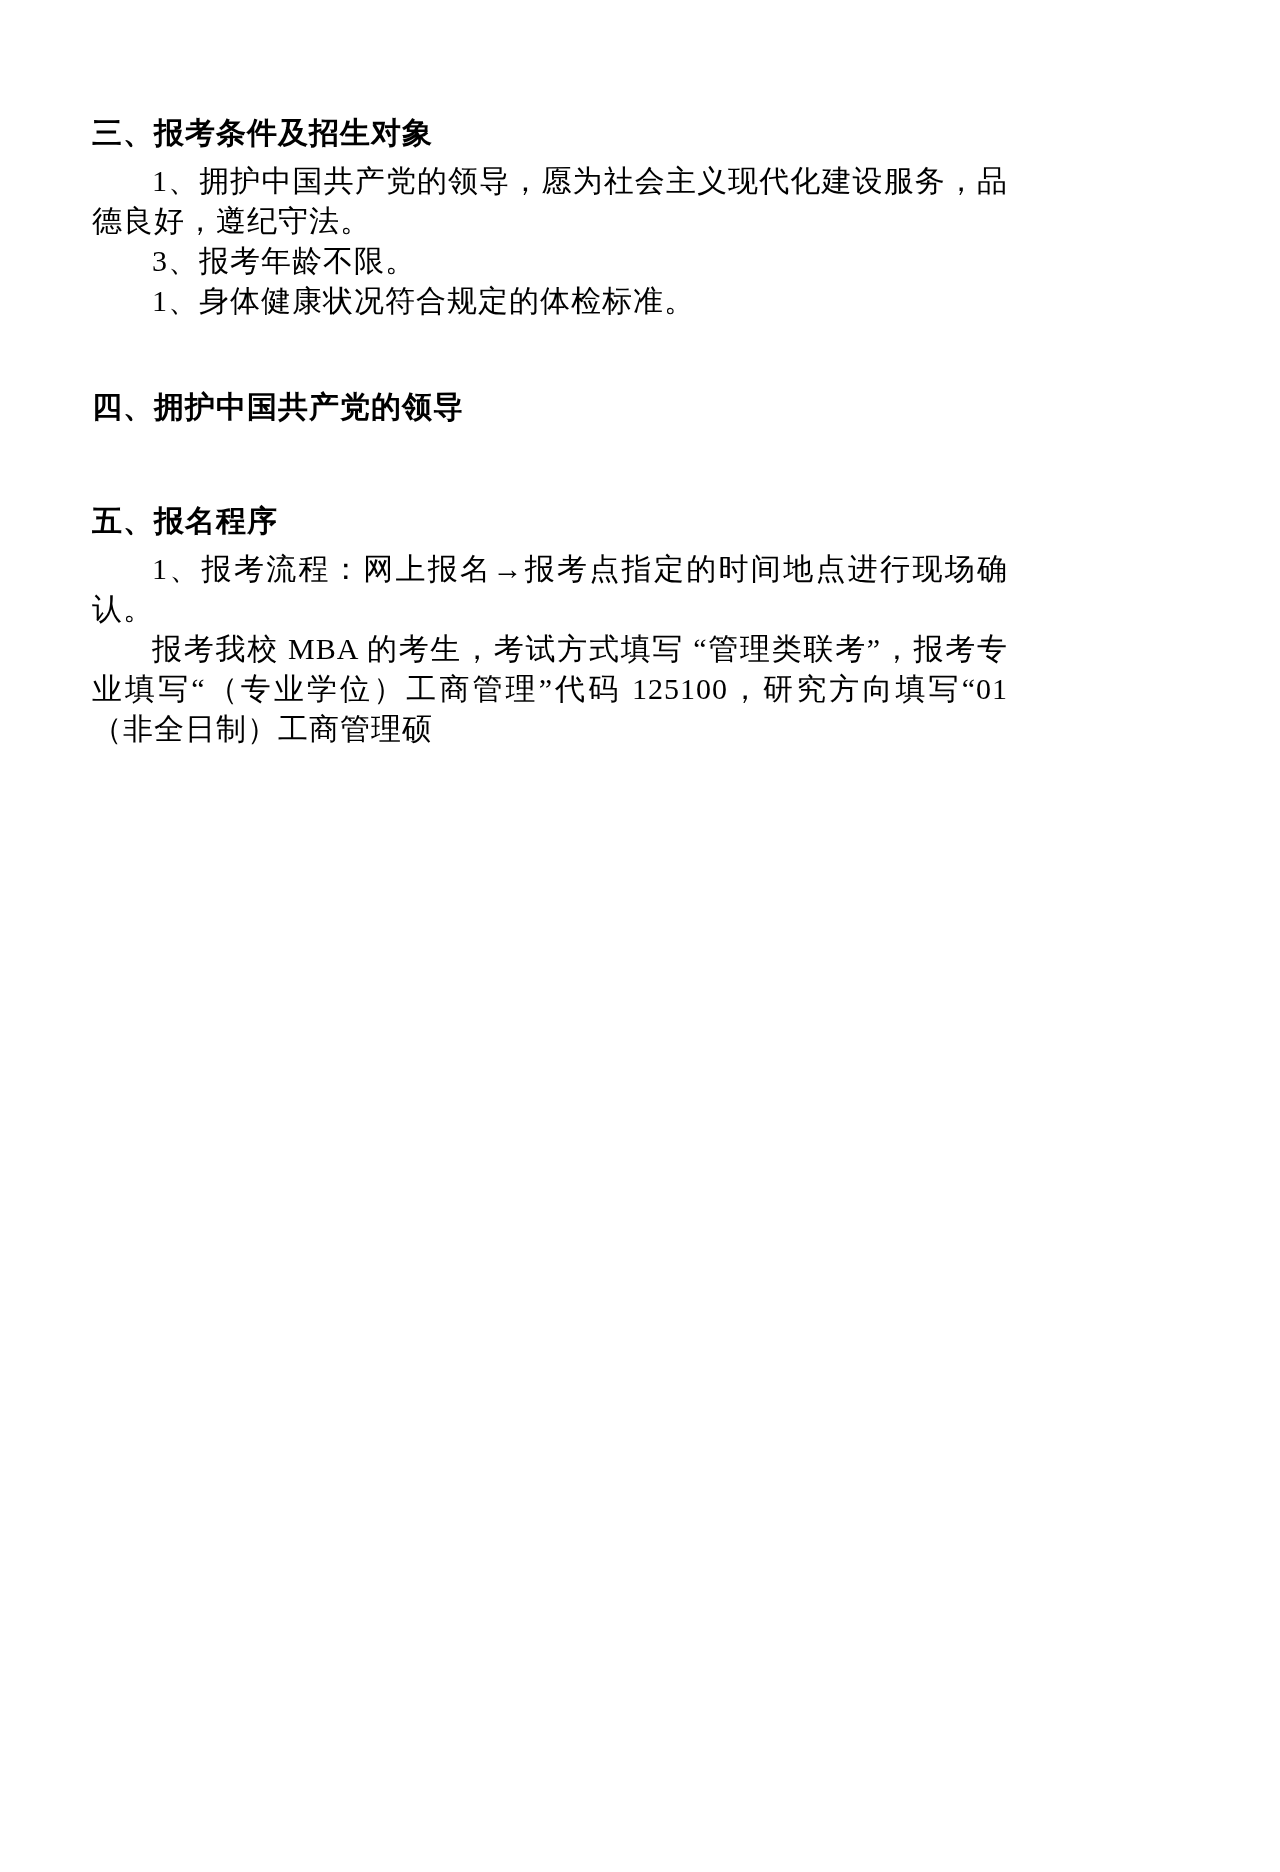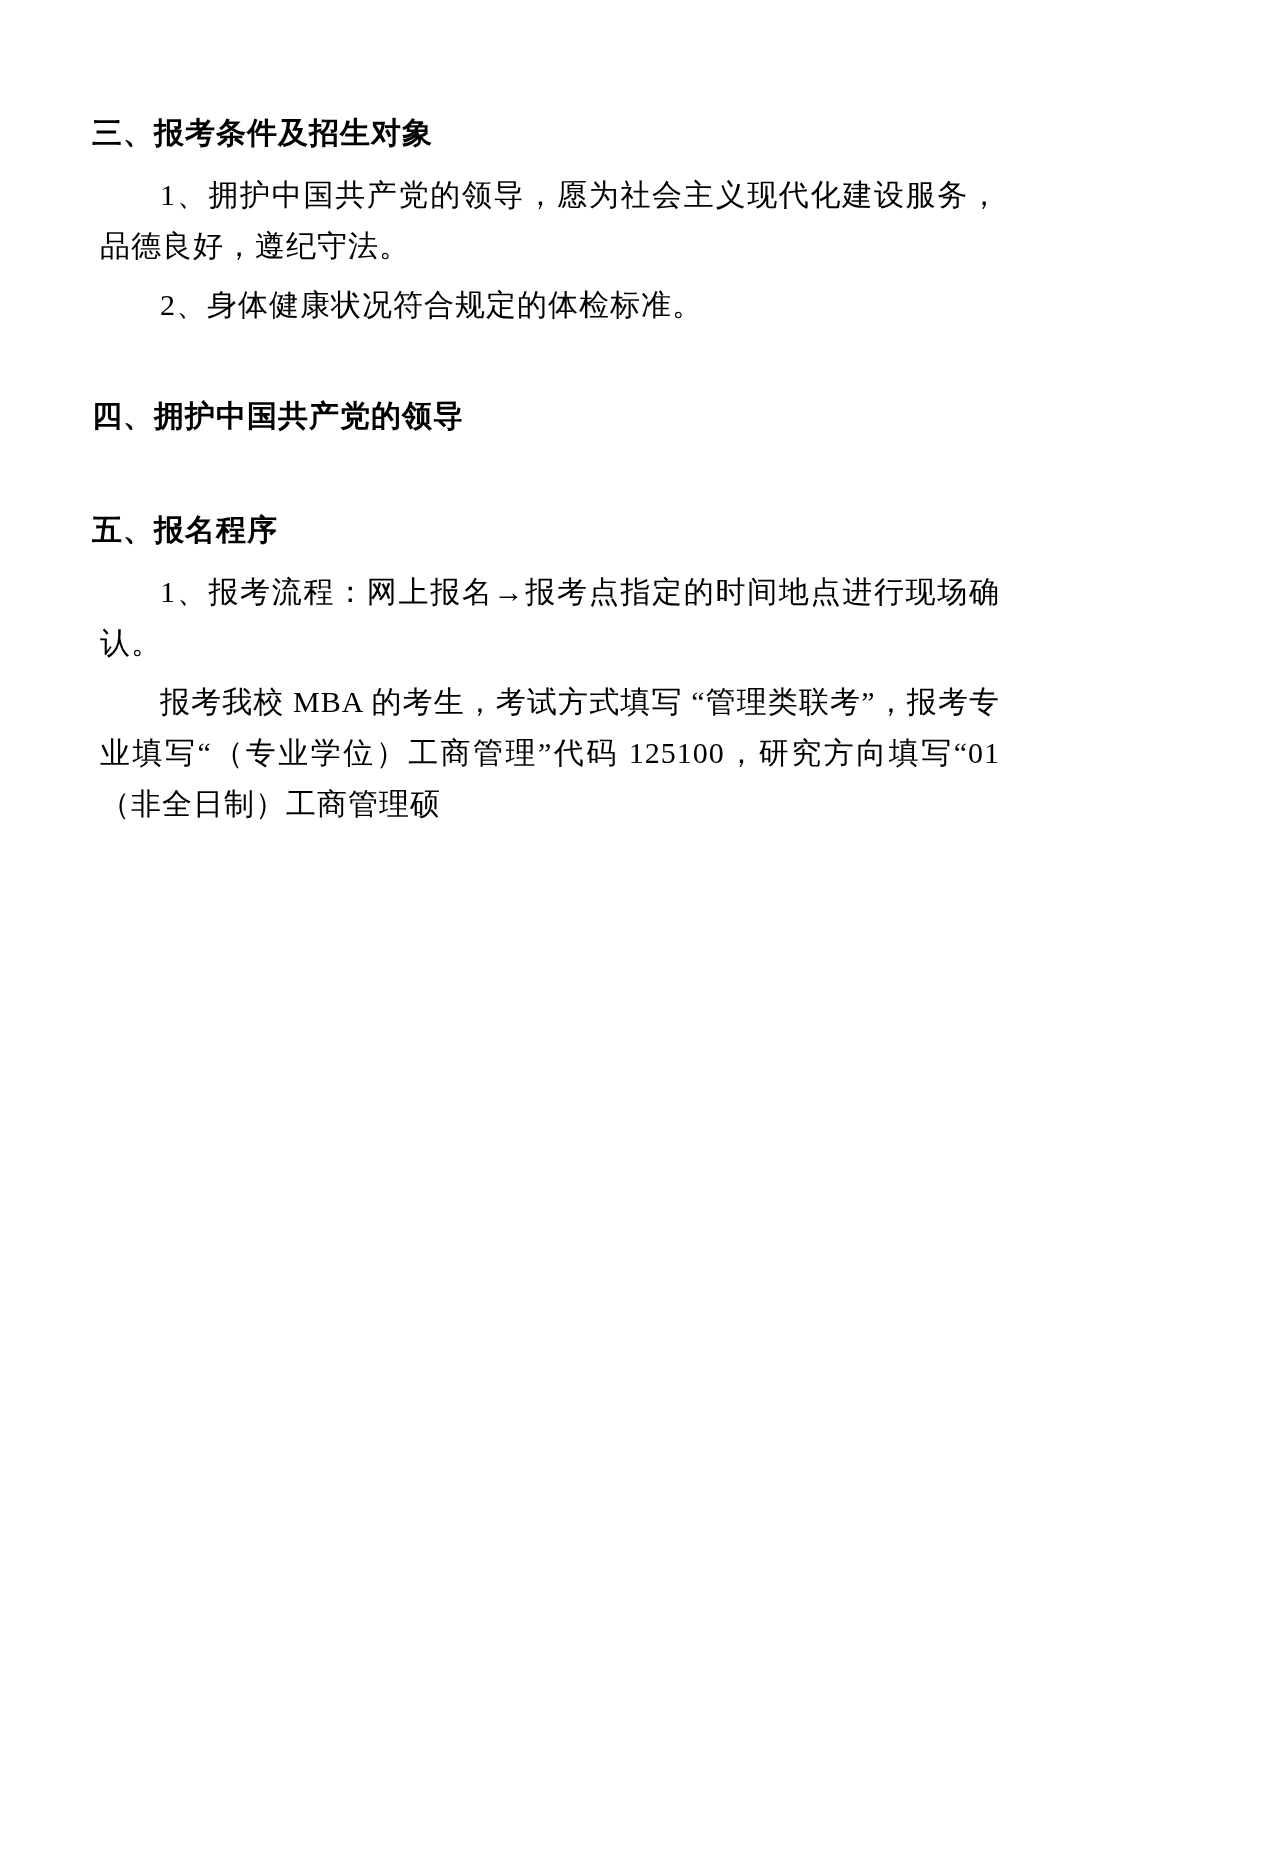--- a/index.html
+++ b/index.html
@@ -29,37 +29,38 @@
     letter-spacing: 1px;
     margin: 0;
     text-align: left;
   }
   .doc-section + .doc-section .doc-heading {
     margin-top: 57px; 
   }
   .doc-para {
     font-family: "Liberation Serif", "DejaVu Serif", serif;
     font-size: 30px;
-    line-height: 51px;
+    line-height: 40px;
     letter-spacing: 1px;
-    margin: 8px;
+    margin: 0;
     text-align: justify;
     text-indent: 2em;
     word-break: break-all;
   }
 </style>
 </head>
 <body>
 
 <div class="page">
 
   <section class="doc-section">
     <h2 class="doc-heading">三、报考条件及招生对象</h2>
     <p class="doc-para">1、拥护中国共产党的领导，愿为社会主义现代化建设服务，品德良好，遵纪守法。</p>
-    <p class="doc-para">2、身体健康状况符合规定的体检标准。</p>
+    <p class="doc-para">3、报考年龄不限。</p>
+    <p class="doc-para">1、身体健康状况符合规定的体检标准。</p>
   </section>
 
   <section class="doc-section">
     <h2 class="doc-heading">四、拥护中国共产党的领导</h2>
   </section>
 
   <section class="doc-section">
     <h2 class="doc-heading">五、报名程序</h2>
     <p class="doc-para">1、报考流程：网上报名→报考点指定的时间地点进行现场确认。</p>
     <p class="doc-para">报考我校 MBA 的考生，考试方式填写 “管理类联考”，报考专业填写“（专业学位）工商管理”代码 125100，研究方向填写“01（非全日制）工商管理硕</p>

